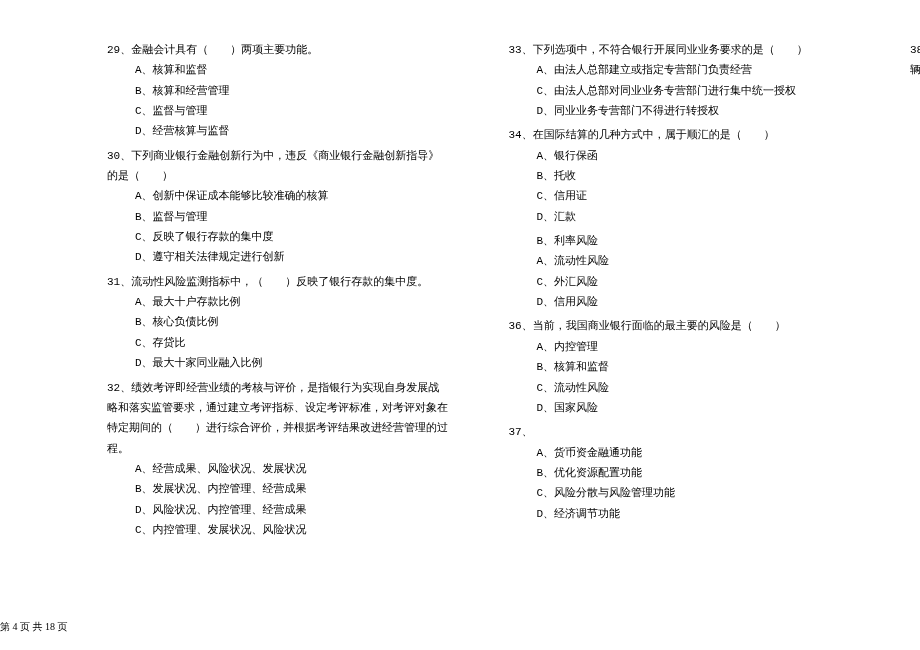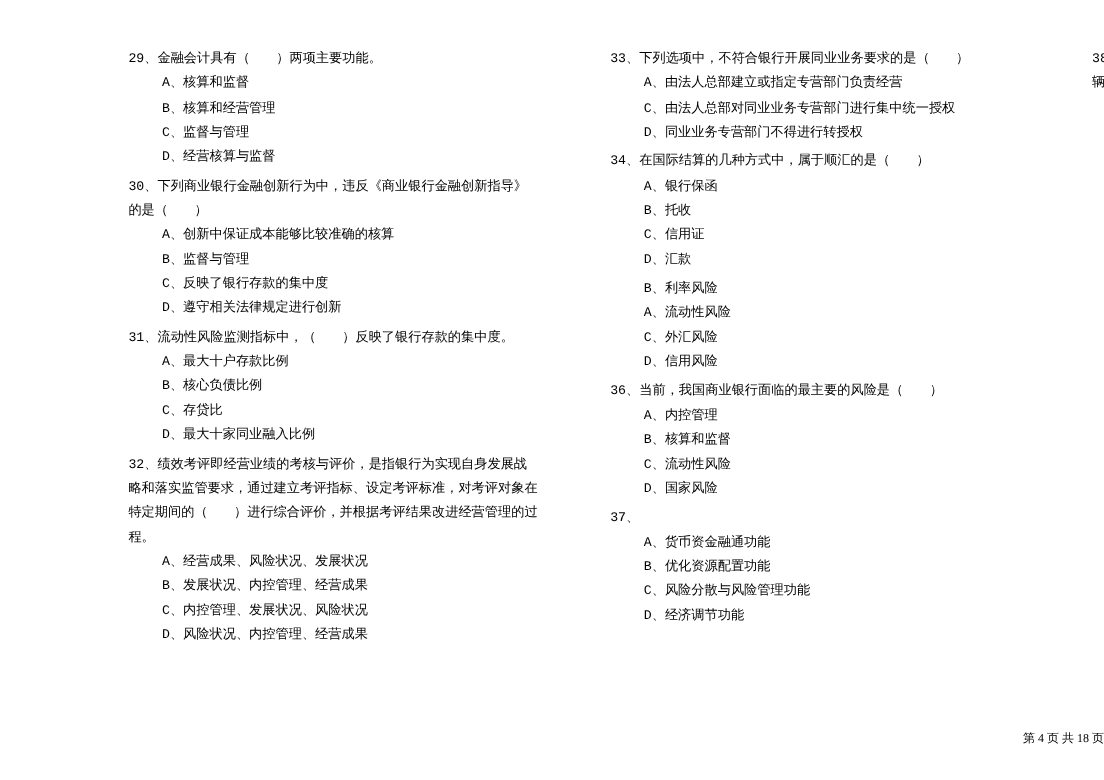--- a/index.html
+++ b/index.html
@@ -27,24 +27,24 @@
     }
     .q-text {
       text-indent: 0;
     }
     .option {
       padding-left: 28px;
       line-height: 1.85;
     }
     .footer {
       position: absolute;
-      bottom: 28px;
+      bottom: 16px;
       left: 0;
       right: 0;
-      text-align: right;
+      text-align: left;
       font-size: 10px;
       color: #000;
     }
   </style>
 </head>
 <body>
 
 <div class="page">
 
   <div class="question">
@@ -68,22 +68,22 @@
     <div class="option">A、最大十户存款比例</div>
     <div class="option">B、核心负债比例</div>
     <div class="option">C、存贷比</div>
     <div class="option">D、最大十家同业融入比例</div>
   </div>
 
   <div class="question">
     <div class="q-text"><span>32、</span><span>绩效考评即经营业绩的考核与评价，是指银行为实现自身发展战略和落实监管要求，通过建立考评指标、设定考评标准，对考评对象在特定期间的（　　）进行综合评价，并根据考评结果改进经营管理的过程。</span></div>
     <div class="option">A、经营成果、风险状况、发展状况</div>
     <div class="option">B、发展状况、内控管理、经营成果</div>
+    <div class="option">D、风险状况、内控管理、经营成果</div>
     <div class="option">C、内控管理、发展状况、风险状况</div>
-    <div class="option">D、风险状况、内控管理、经营成果</div>
   </div>
 
   <div class="question">
     <div class="q-text"><span>33、</span><span>下列选项中，不符合银行开展同业业务要求的是（　　）</span></div>
     <div class="option">A、由法人总部建立或指定专营部门负责经营</div>
     <div class="option">C、由法人总部对同业业务专营部门进行集中统一授权</div>
     <div class="option">D、同业业务专营部门不得进行转授权</div>
   </div>
 
   <div class="question">

